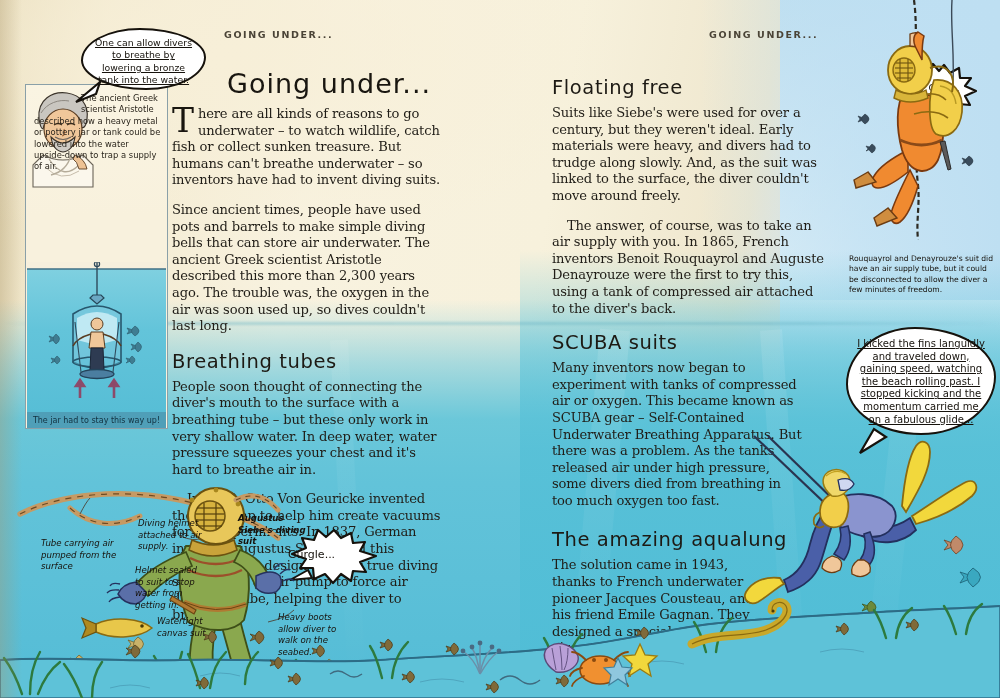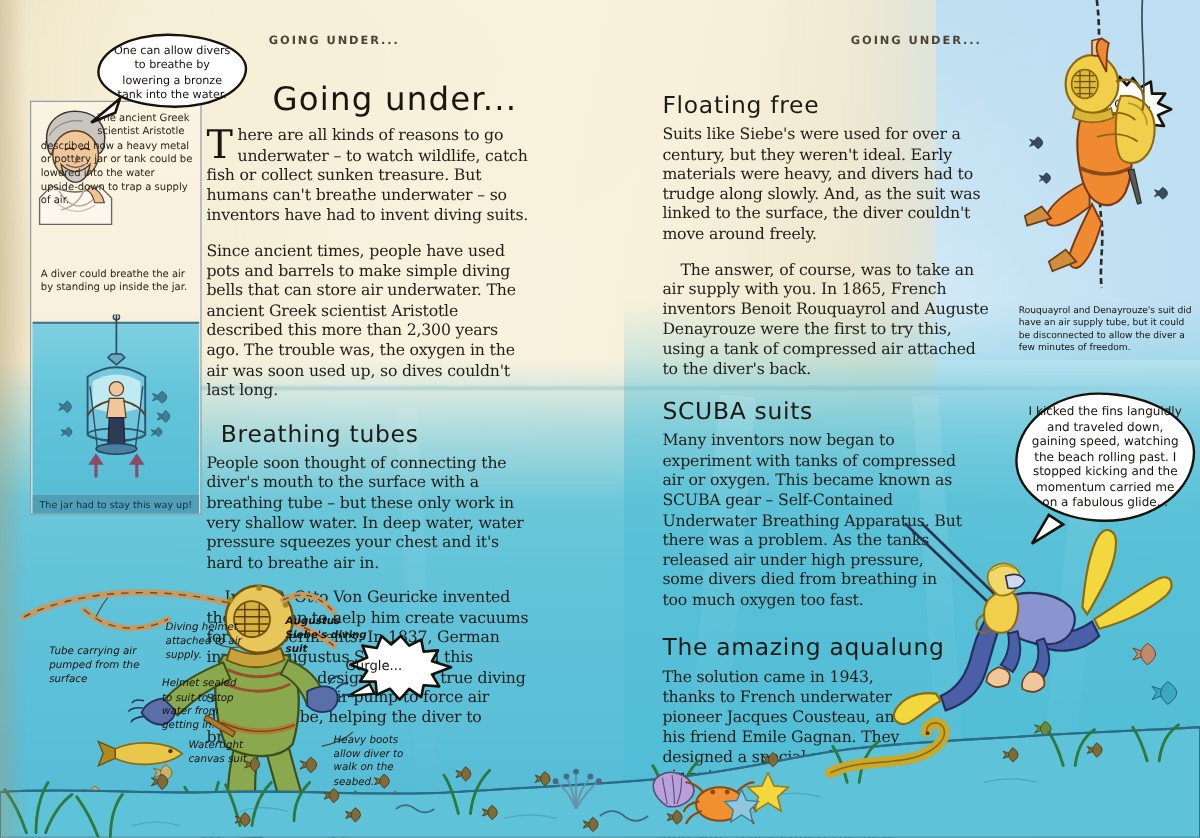--- a/index.html
+++ b/index.html
@@ -96,20 +96,21 @@
   }
   .panel .cap2{
     position:absolute;left:1px;right:1px;bottom:0;height:16px;
   }
 
   
   .bubble{
     position:absolute;background:#fff;border:2.4px solid #16120c;
     text-align:center;font-family:"DejaVu Sans",sans-serif;color:#16120c;
     box-sizing:border-box;
+    text-decoration:underline;
   }
   .bub-round{border-radius:47% 53% 48% 52%/52% 47% 53% 48%;}
 
   
   .lbl{
     position:absolute;font-family:"DejaVu Sans",sans-serif;
     font-size:8.6px;line-height:11.6px;color:#17120c;font-style:italic;
   }
   .lbl.b{font-weight:700;}
   .cap-right{
@@ -138,21 +139,21 @@
 
   <div class="runhead" style="left:224px;top:29px;">GOING UNDER...</div>
   <div class="runhead" style="left:709px;top:29px;">GOING UNDER...</div>
 
   <div class="col" style="left:172px;top:68px;width:270px;">
     <h1 class="title" style="margin-left:55px;">Going under...</h1>
     <p class="body" style="margin-top:2px;">
       <span class="dropcap">T</span><span>here are all kinds of reasons to go underwater – to watch wildlife, catch fish or collect sunken treasure. But humans can't breathe underwater – so inventors have had to invent diving suits.</span>
     </p>
     <p class="body">Since ancient times, people have used pots and barrels to make simple diving bells that can store air underwater. The ancient Greek scientist Aristotle described this more than 2,300 years ago. The trouble was, the oxygen in the air was soon used up, so dives couldn't last long.</p>
-    <h2 class="sec" style="margin-top:15px;margin-left:12px;">Breathing tubes</h2>
+    <h2 class="sec" style="margin-top:15px;">Breathing tubes</h2>
     <p class="body">People soon thought of connecting the diver's mouth to the surface with a breathing tube – but these only work in very shallow water. In deep water, water pressure squeezes your chest and it's hard to breathe air in.</p>
     <p class="body ind">In 1650, Otto Von Geuricke invented the air pump to help him create vacuums for his experiments. In 1837, German inventor Augustus Siebe used this technology to design the first true diving suit. It used an air pump to force air down the tube, helping the diver to breathe in.</p>
   </div>
 
   <div class="col" style="left:552px;top:76px;width:277px;">
     <h2 class="sec">Floating free</h2>
     <p class="body">Suits like Siebe's were used for over a century, but they weren't ideal. Early materials were heavy, and divers had to trudge along slowly. And, as the suit was linked to the surface, the diver couldn't move around freely.</p>
     <p class="body ind">The answer, of course, was to take an air supply with you. In 1865, French inventors Benoit Rouquayrol and Auguste Denayrouze were the first to try this, using a tank of compressed air attached to the diver's back.</p>
     <h2 class="sec" style="margin-top:14px;">SCUBA suits</h2>
     <p class="body" style="width:252px;">Many inventors now began to experiment with tanks of compressed air or oxygen. This became known as SCUBA gear – Self-Contained Underwater Breathing Apparatus. But there was a problem. As the tanks released air under high pressure, some divers died from breathing in too much oxygen too fast.</p>
@@ -182,21 +183,20 @@
       <path d="M20,70 q14,22 30,6" fill="none" stroke="#b5ac9a" stroke-width="1.3"></path>
       <path d="M16,78 q16,16 34,4" fill="none" stroke="#c6bcab" stroke-width="1"></path>
       <path d="M42,66 q-4,16 -20,20" fill="none" stroke="#b5ac9a" stroke-width="1.3"></path>
 
       <path d="M46,66 q10,4 12,14 l-8,0 q-2,-8 -6,-10Z" fill="#edc294" stroke="#5a3d22" stroke-width=".9"></path>
     </svg>
     <div class="ptext">
       <span class="lead">The ancient Greek scientist Aristotle</span>
       <span>described how a heavy metal or pottery jar or tank could be lowered into the water upside-down to trap a supply of air.</span>
     </div>
-    <div class="ptext" style="top:138px;">A diver could breathe the air by standing up inside the jar.</div>
 
     <div class="pic">
       <svg width="141" height="150">
 
         <line x1="0" y1="7" x2="141" y2="7" stroke="#3f6f84" stroke-width="1.6"></line>
 
         <line x1="70" y1="0" x2="70" y2="36" stroke="#2f4a5c" stroke-width="1.4"></line>
         <circle cx="70" cy="2" r="2.6" fill="none" stroke="#2f4a5c" stroke-width="1.2"></circle>
         <path d="M63,36 l7,6 7,-6 -3,-3 -8,0Z" fill="#6aa8c4" stroke="#274758" stroke-width="1.2"></path>
 

